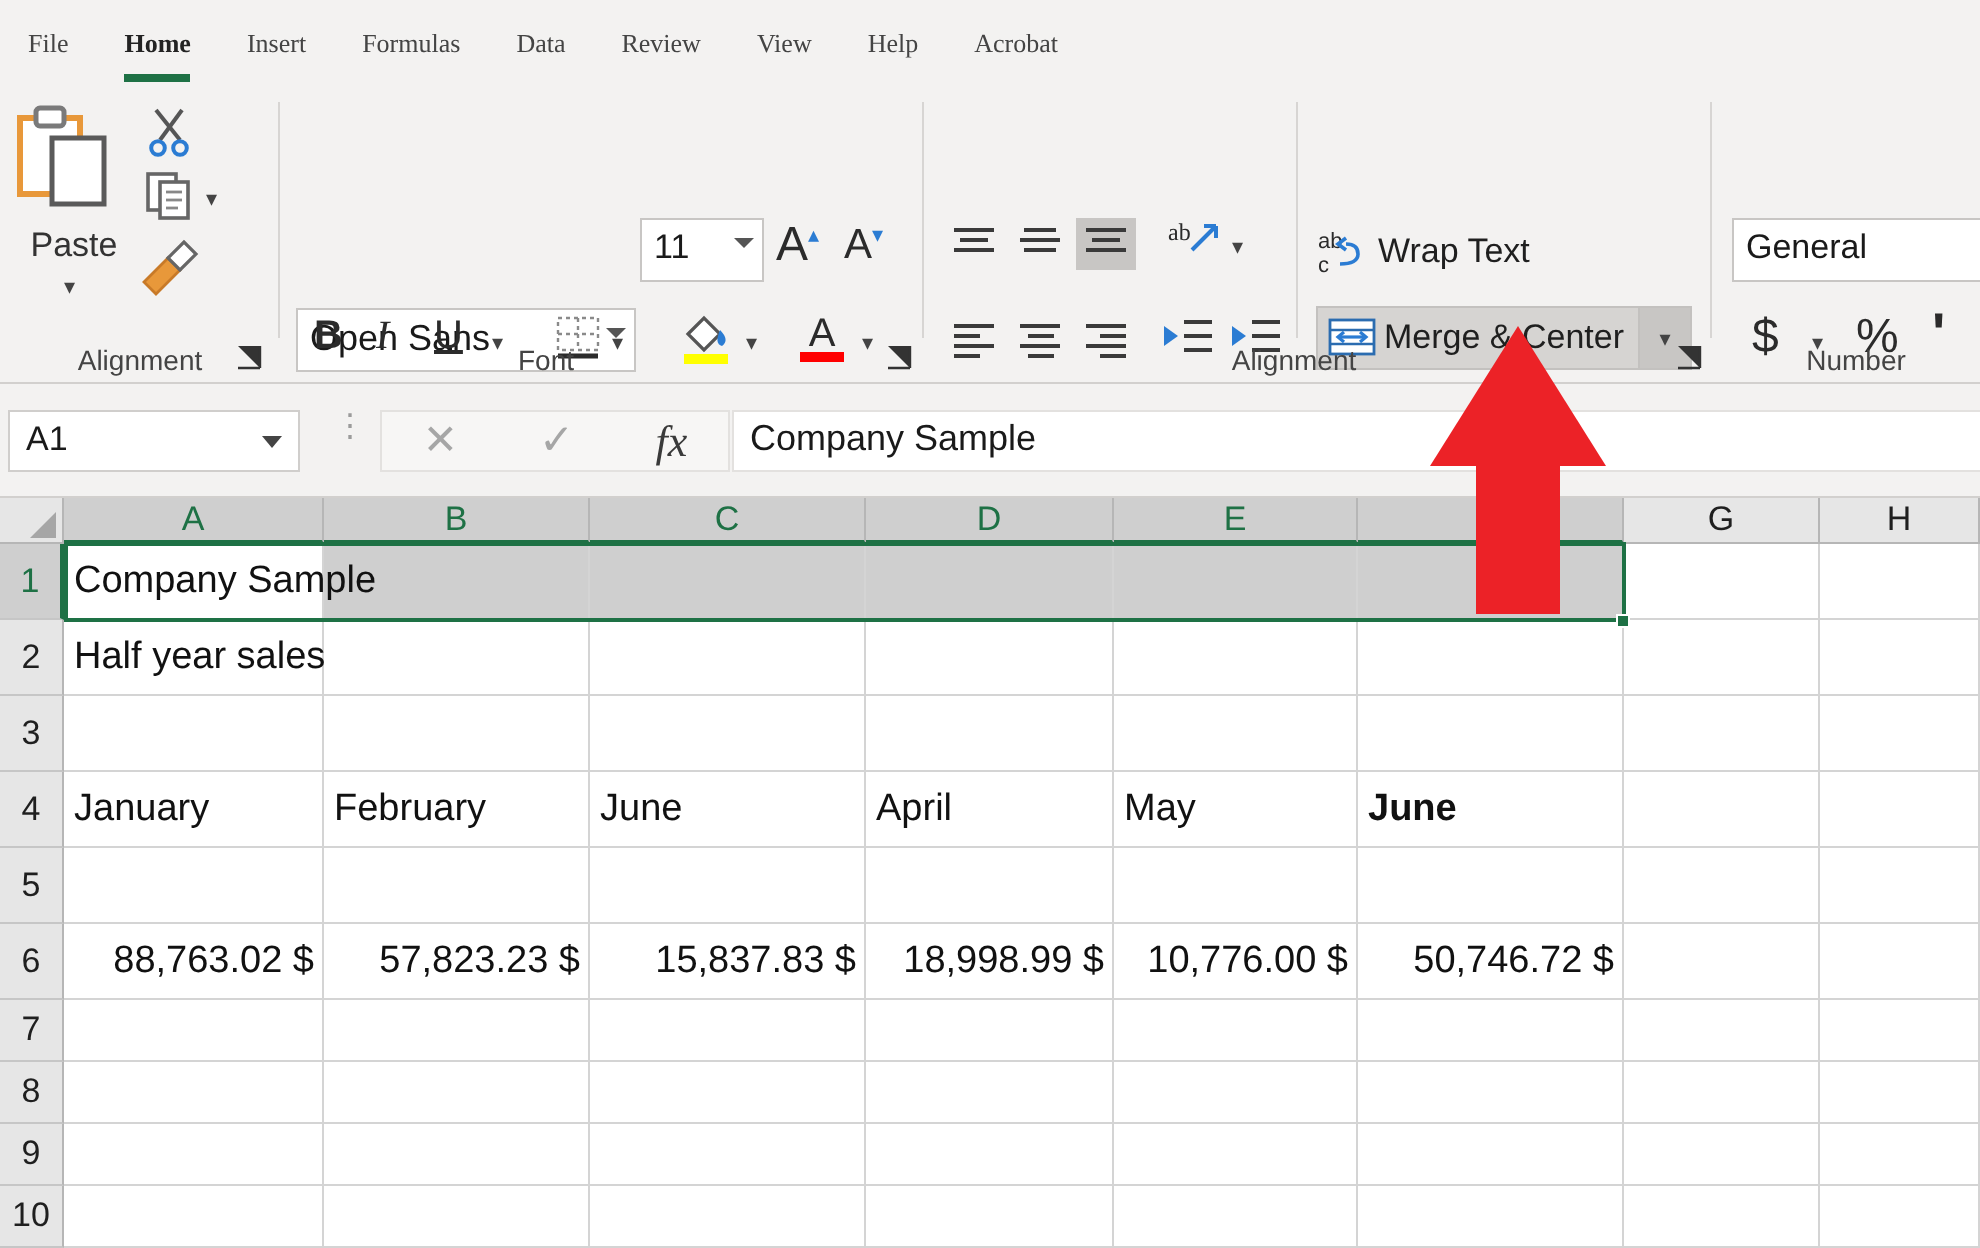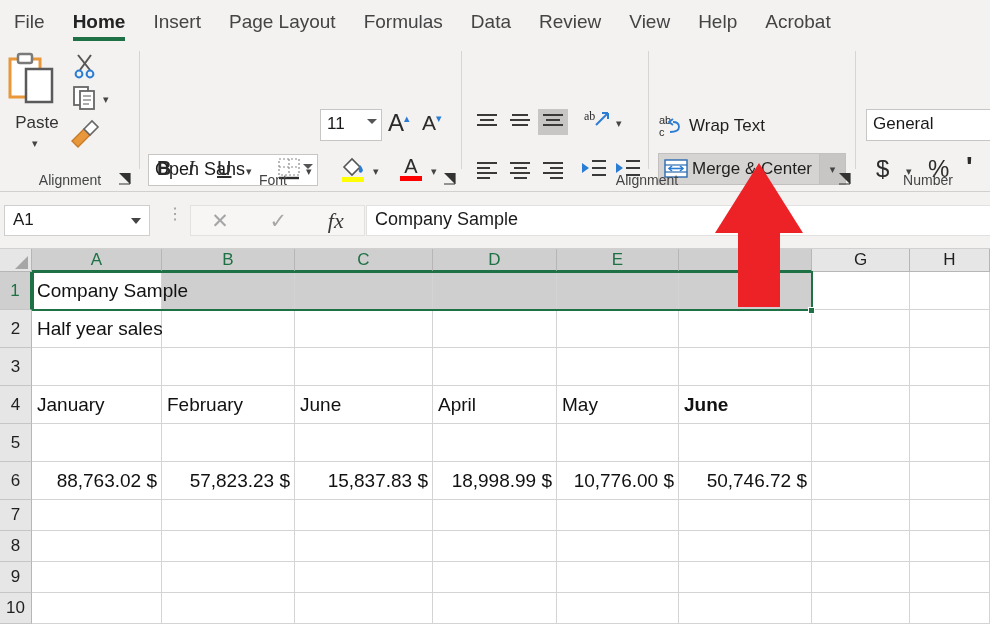--- a/index.html
+++ b/index.html
@@ -12,24 +12,25 @@
   #app { position: relative; width: 990px; height: 624px; }
 
   
   .tabbar {
     position: absolute; left: 0; top: 0; width: 990px; height: 45px;
     background: #f3f2f1;
     display: flex; align-items: flex-start;
   }
   .tab {
     position: relative;
-    font-size: 19px; color: #444444;
+    font-size: 13px; color: #444444;
     padding: 10px 14px 0 14px;
     white-space: nowrap;
     line-height: 24px;
+    font-family: Liberation Serif, serif;
   }
   .tab.active { color: #232323; font-weight: bold; }
   .tab.active::after {
     content: ""; position: absolute;
     left: 14px; right: 14px; bottom: -7px; height: 4px;
     background: #1e7145;
   }
 
   
   .ribbon {
@@ -209,21 +210,20 @@
 </style>
 </head>
 <body>
 
 <div id="app">
 
   <div class="tabbar">
     <div class="tab">File</div>
     <div class="tab active">Home</div>
     <div class="tab">Insert</div>
-    <div class="tab">Page Layout</div>
     <div class="tab">Formulas</div>
     <div class="tab">Data</div>
     <div class="tab">Review</div>
     <div class="tab">View</div>
     <div class="tab">Help</div>
     <div class="tab">Acrobat</div>
   </div>
 
   <div class="ribbon">
 

